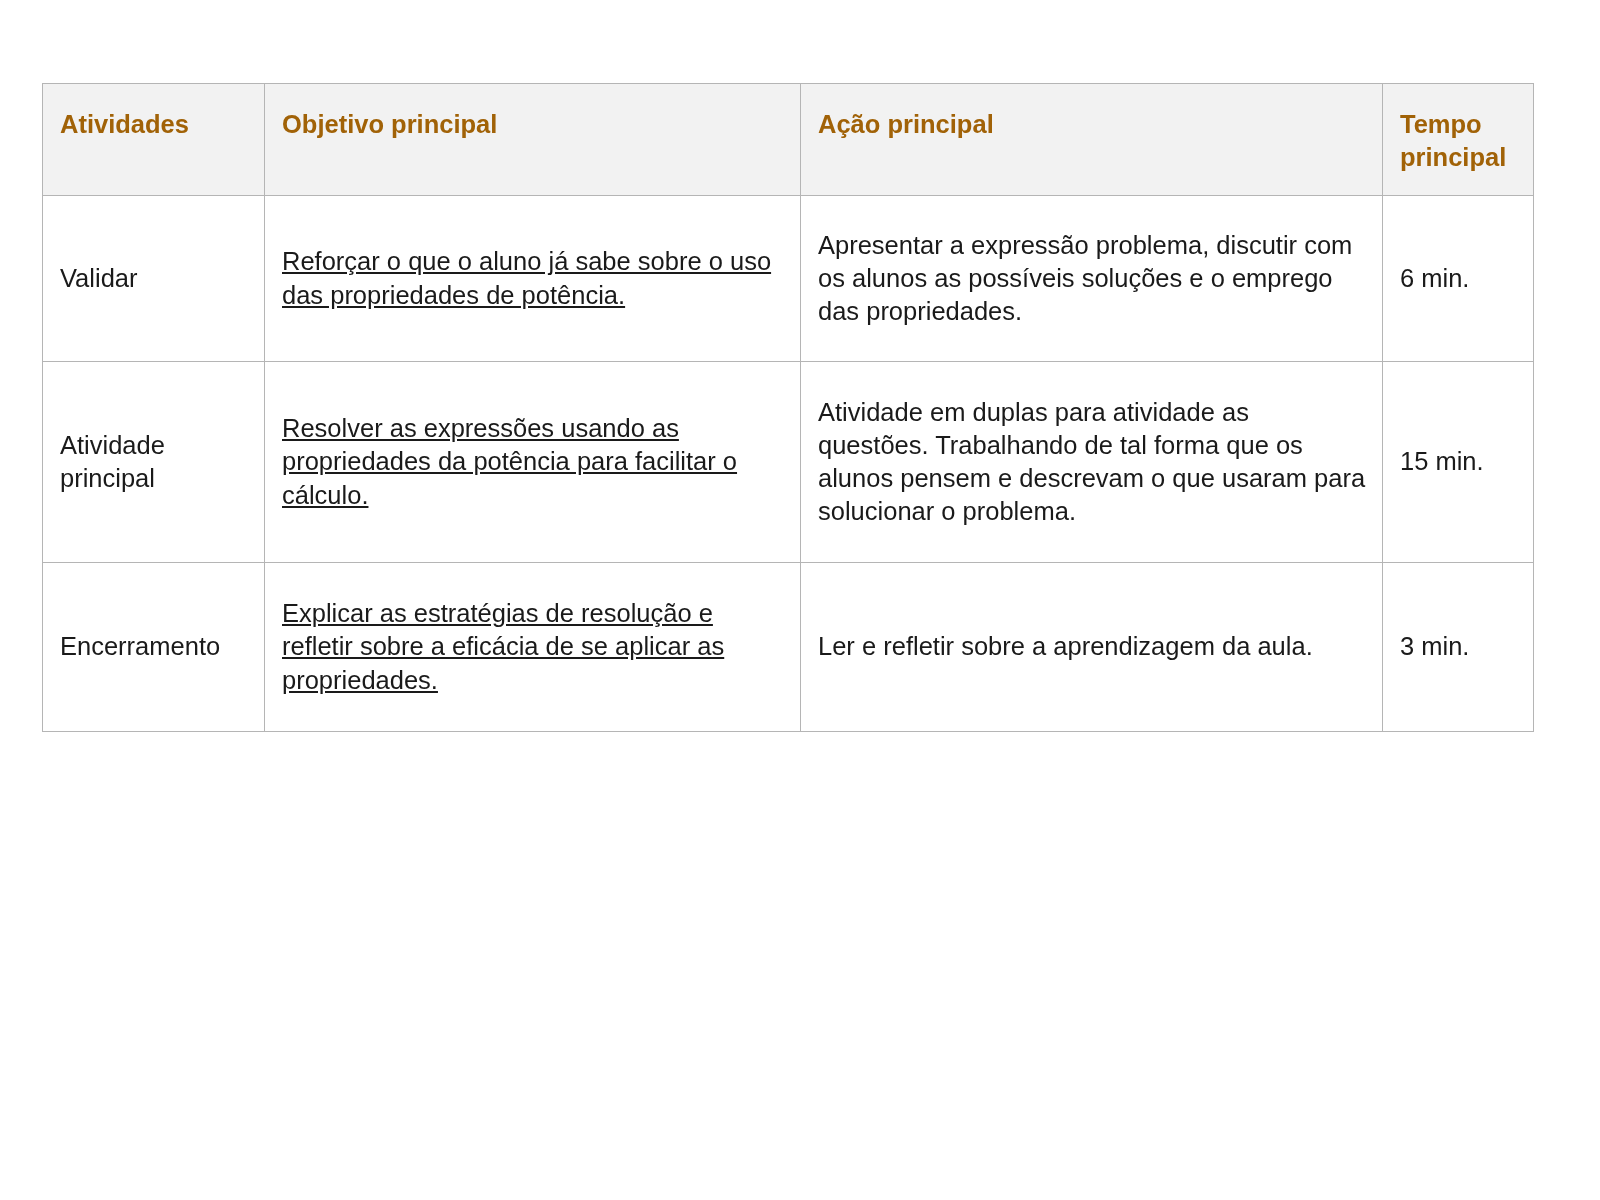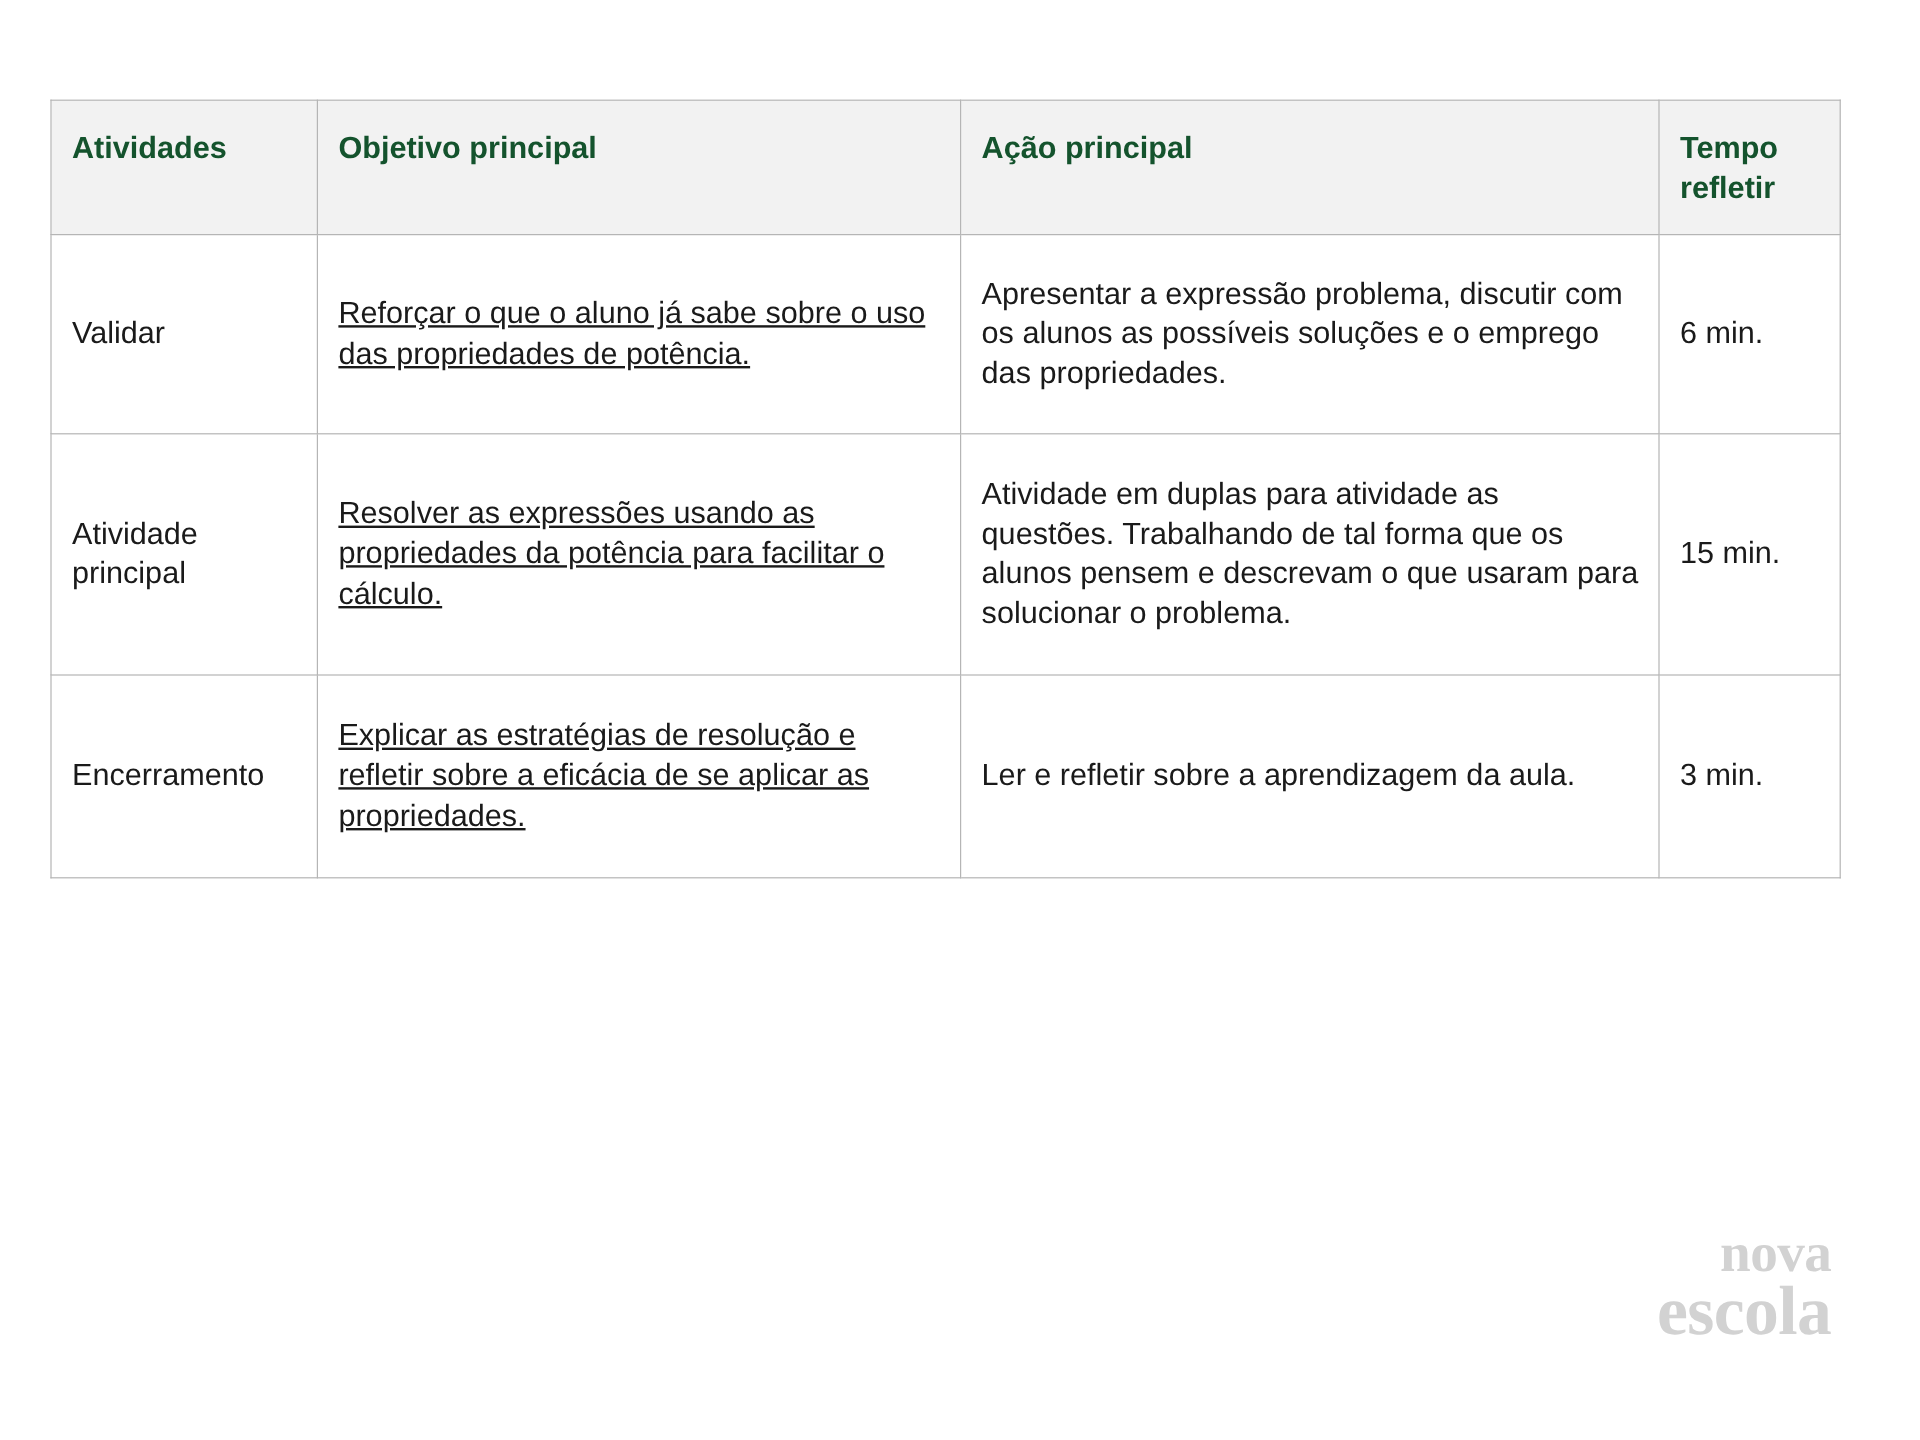--- a/index.html
+++ b/index.html
@@ -46,21 +46,21 @@
   }
 
   table.plan-table thead th {
     background: #f2f2f2;
     font-weight: bold;
     font-size: 25.5px;
     vertical-align: top;
     padding-top: 24px;
     height: 112px;
     box-sizing: border-box;
-    color: #14532d;
+    color: #a16207;
   }
 
   
   col.c-atividades { width: 222px; }
   col.c-objetivo   { width: 536px; }
   col.c-acao       { width: 582px; }
   col.c-tempo      { width: 151px; }
 
   td.cell-activity   { padding-right: 8px; }
   td.cell-goal       { padding-right: 22px; text-decoration: underline; }
@@ -101,21 +101,21 @@
       <col class="c-atividades">
       <col class="c-objetivo">
       <col class="c-acao">
       <col class="c-tempo">
     </colgroup>
     <thead>
       <tr>
         <th>Atividades</th>
         <th>Objetivo principal</th>
         <th>Ação principal</th>
-        <th><span>Tempo</span><br><span>refletir</span></th>
+        <th><span>Tempo</span><br><span>principal</span></th>
       </tr>
     </thead>
     <tbody>
 
       <tr class="row-retomada">
         <td class="cell-activity">Validar</td>
         <td class="cell-goal">Reforçar o que o aluno já sabe sobre o uso das propriedades de potência.</td>
         <td class="cell-action">Apresentar a expressão problema, discutir com os alunos as possíveis soluções e o emprego das propriedades.</td>
         <td class="cell-time">6 min.</td>
       </tr>
@@ -132,18 +132,14 @@
         <td class="cell-activity">Encerramento</td>
         <td class="cell-goal">Explicar as estratégias de resolução e refletir sobre a eficácia de se aplicar as propriedades.</td>
         <td class="cell-action">Ler e refletir sobre a aprendizagem da aula.</td>
         <td class="cell-time">3 min.</td>
       </tr>
 
 
     </tbody>
   </table>
 
-  <div id="logo">
-    <span class="logo-line-1">nova</span>
-    <span class="logo-line-2">escola</span>
-  </div>
 
 </div>
 
 </body></html>

